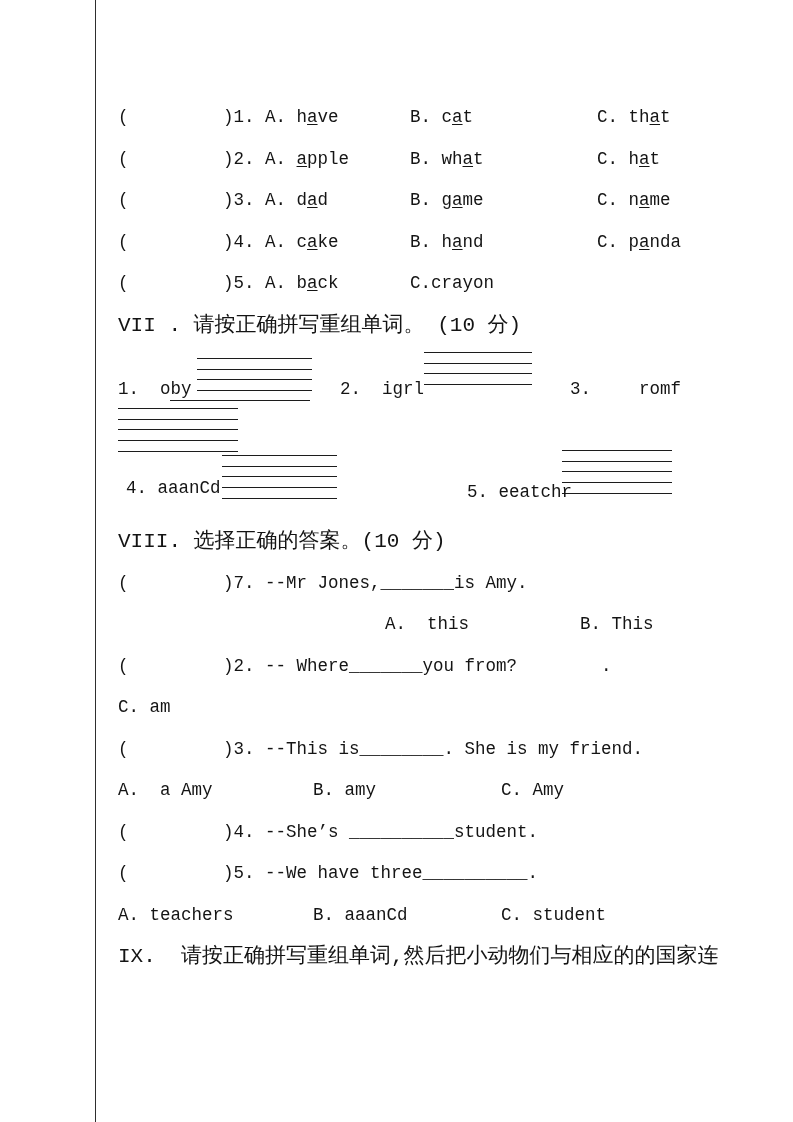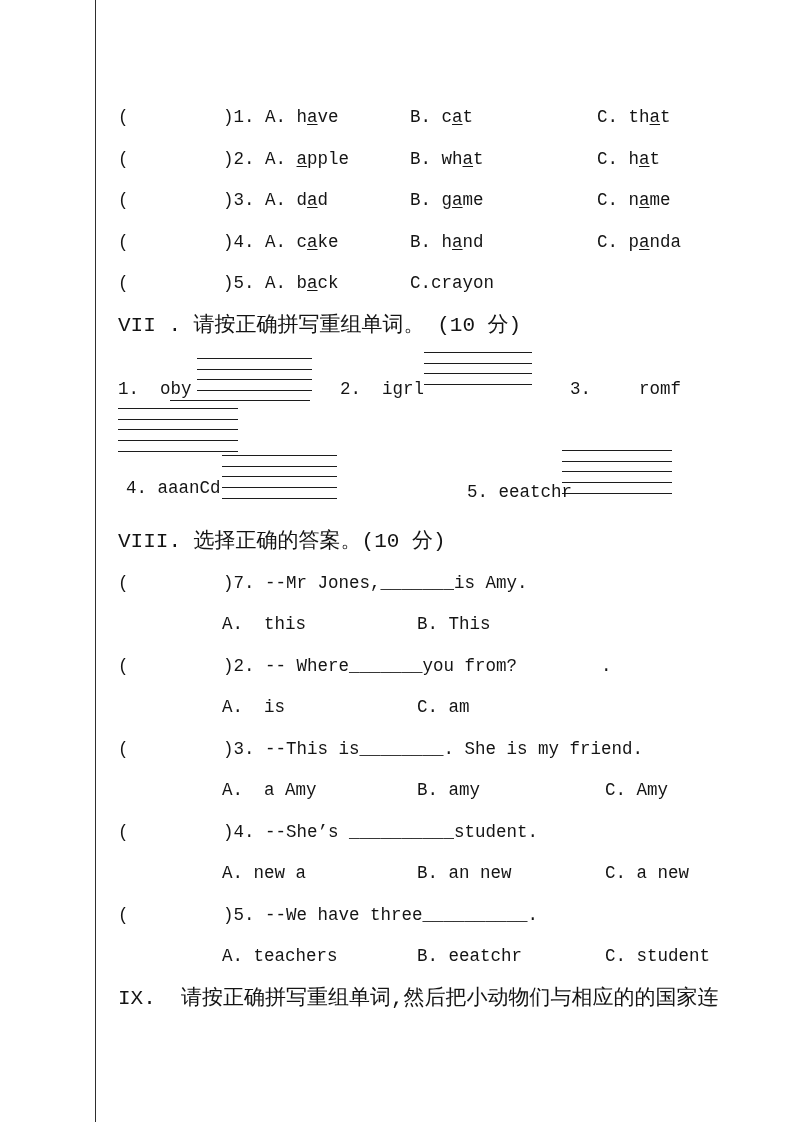--- a/index.html
+++ b/index.html
@@ -6,21 +6,21 @@
   body{width:793px;height:1122px;background:#ffffff;}
   .page{position:relative;width:793px;height:1122px;background:#ffffff;overflow:hidden;
         font-family:Liberation Mono, monospace;font-size:17.5px;color:#141414;}
   .margin-line{position:absolute;left:95px;top:0;height:1122px;width:1px;background:#2e2e2e;}
   .content{position:absolute;left:0;top:97px;width:793px;padding:0 25px 0 118px;box-sizing:border-box;}
   .row{height:41.5px;line-height:41.5px;white-space:pre;}
   .cols{display:flex;}
   .pa{width:292px;}
   .pb{width:187px;}
   .pc{flex:1;}
-  .opts{margin-left:104px;}
+  .opts{justify-content:flex-end;}
   .oa{width:195px;}
   .ob{width:188px;}
   .oc{flex:1;}
   .sec-title{font-size:21px;}
   .scramble{position:relative;height:175px;}
   .wgrid{position:absolute;background:repeating-linear-gradient(to bottom,#1c1c1c 0 1px,transparent 1px 10.7px);}
   .wline{position:absolute;height:1px;background:#1c1c1c;}
   .sc-text{position:absolute;white-space:pre;line-height:20px;}
   .u{text-decoration:underline;text-underline-offset:2px;}
 </style>
@@ -57,27 +57,26 @@
       <span class="sc-text" style="left:0;top:132px;margin-left:8px;">4. aaanCd</span>
       <span class="sc-text" style="left:349px;top:136px;">5. eeatchr</span>
     </div>
 
     <div class="row sec-title"><span>VIII. 选择正确的答案。(10 分)</span></div>
 
     <div class="row"><span>(         )7. --Mr Jones,_______is Amy.</span></div>
     <div class="row cols opts"><span class="oa">A.  this</span><span class="ob">B. This</span></div>
 
     <div class="row"><span>(         )2. -- Where_______you from?        .</span></div>
-    <div class="row cols opts"><span class="oa">A.  is</span><span class="oc">C. am</span></div>
+    <div class="row cols opts"><span class="oc">C. am</span></div>
 
     <div class="row"><span>(         )3. --This is________. She is my friend.</span></div>
     <div class="row cols opts"><span class="oa">A.  a Amy</span><span class="ob">B. amy</span><span class="oc">C. Amy</span></div>
 
     <div class="row"><span>(         )4. --She’s __________student.</span></div>
-    <div class="row cols opts"><span class="oa">A. new a</span><span class="ob">B. an new</span><span class="oc">C. a new</span></div>
 
     <div class="row"><span>(         )5. --We have three__________.</span></div>
-    <div class="row cols opts"><span class="oa">A. teachers</span><span class="ob">B. eeatchr</span><span class="oc">C. student</span></div>
+    <div class="row cols opts"><span class="oa">A. teachers</span><span class="ob">B. aaanCd</span><span class="oc">C. student</span></div>
 
     <div class="row sec-title"><span>IX.  请按正确拼写重组单词,然后把小动物们与相应的的国家连</span></div>
 
   </div>
 </div>
 
 </body></html>

